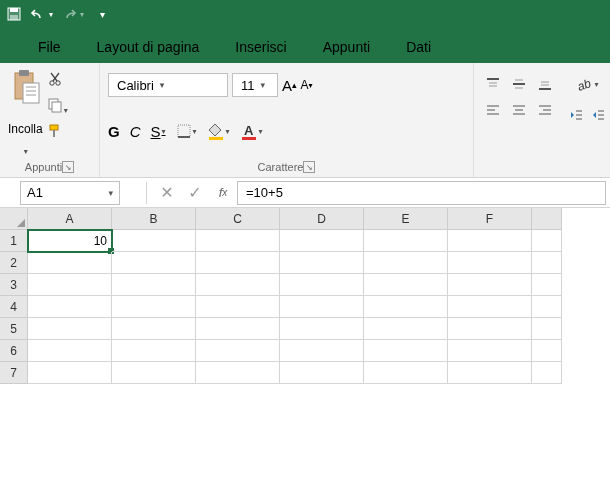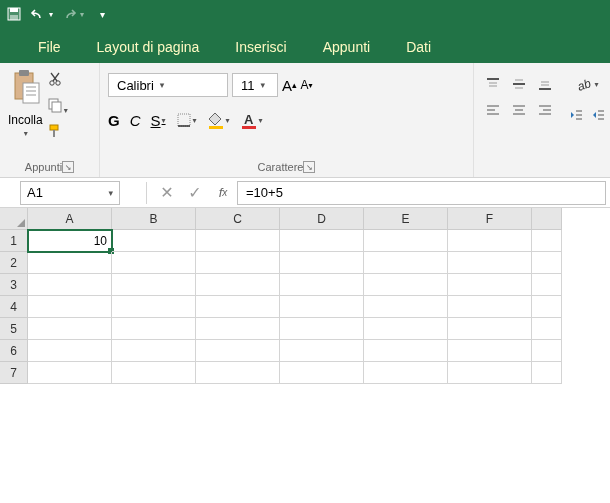--- a/index.html
+++ b/index.html
@@ -1,30 +1,30 @@
 <!DOCTYPE html>
 <html><head>
 <meta charset="utf-8">
 <style>
 * { box-sizing: border-box; margin: 0; padding: 0; font-family: 'Segoe UI', Tahoma, sans-serif; }
 body { width: 610px; height: 503px; overflow: hidden; background: #fff; }
 .titlebar { background: #217346; height: 28px; display: flex; align-items: center; padding: 0 6px; gap: 8px; }
 .titlebar .tb-btn { color: #fff; display: flex; align-items: center; gap: 2px; cursor: pointer; }
 .titlebar svg { display: block; }
 .tabs { background: #217346; height: 35px; display: flex; align-items: flex-end; padding-left: 20px; gap: 0; }
-.tab { color: #fef9c3; padding: 8px 18px; font-size: 14px; cursor: pointer; }
+.tab { color: #000000; padding: 8px 18px; font-size: 14px; cursor: pointer; }
 .tab.active { background: #f3f3f3; color: #217346; }
 .ribbon { background: #f3f3f3; height: 115px; border-bottom: 1px solid #d4d4d4; display: flex; }
 .group { border-right: 1px solid #e0e0e0; padding: 4px 8px 2px 8px; display: flex; flex-direction: column; }
 .group-body { flex: 1; display: flex; gap: 4px; }
 .group-label { font-size: 11px; color: #666; text-align: center; padding: 2px 0; display: flex; justify-content: center; align-items: center; }
 .group-label .launcher { width: 12px; height: 12px; border: 1px solid #999; display: inline-flex; align-items: center; justify-content: center; font-size: 8px; color: #666; }
-.clipboard-col { display: flex; flex-direction: column; align-items: center; gap: 2px; }
+.clipboard-col { display: flex; flex-direction: column; align-items: center; gap: 11px; }
 .clipboard-side { display: flex; flex-direction: column; gap: 6px; padding-top: 4px; }
-.font-top { display: flex; align-items: center; gap: 4px; margin-bottom: 10px; }
+.font-top { display: flex; align-items: center; gap: 4px; margin-bottom: 21px; }
 .font-bottom { display: flex; align-items: center; gap: 10px; }
 .combo { background: #fff; border: 1px solid #c0c0c0; height: 24px; display: flex; align-items: center; padding: 0 4px 0 8px; font-size: 13px; }
 .combo .arrow { margin-left: 6px; font-size: 9px; color: #555; }
 .align-grid { display: grid; grid-template-columns: repeat(3, 22px); grid-template-rows: repeat(2, 22px); gap: 4px; }
 .align-btn, .rib-btn { display: flex; align-items: center; justify-content: center; cursor: pointer; }
 .formula-bar { height: 30px; border-bottom: 1px solid #d4d4d4; display: flex; align-items: center; background: #fff; }
 .namebox { width: 100px; height: 24px; border: 1px solid #c0c0c0; margin: 0 20px; display: flex; align-items: center; padding: 0 6px; font-size: 13px; }
 .namebox .arrow { margin-left: auto; font-size: 9px; color: #555; }
 .fb-btn { width: 28px; height: 24px; display: flex; align-items: center; justify-content: center; color: #999; cursor: pointer; }
 .fx { font-style: italic; font-size: 13px; color: #666; }

